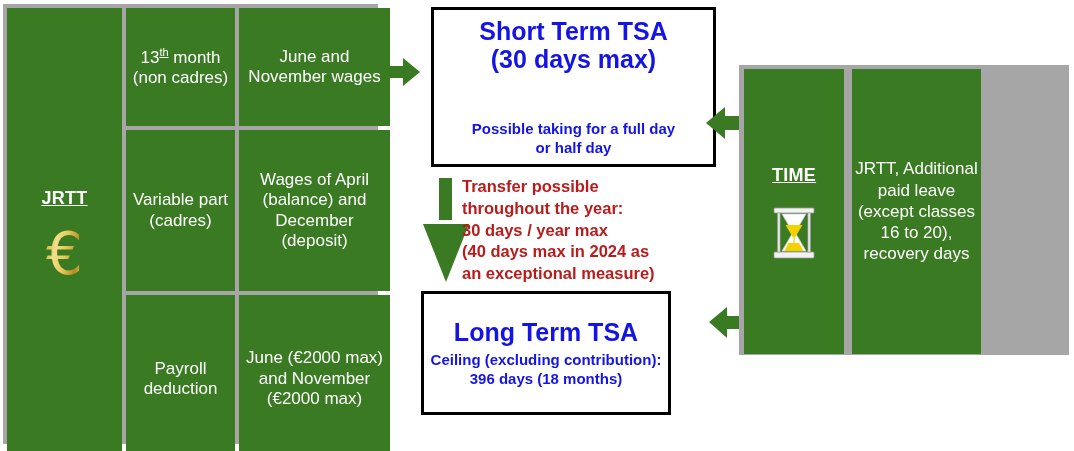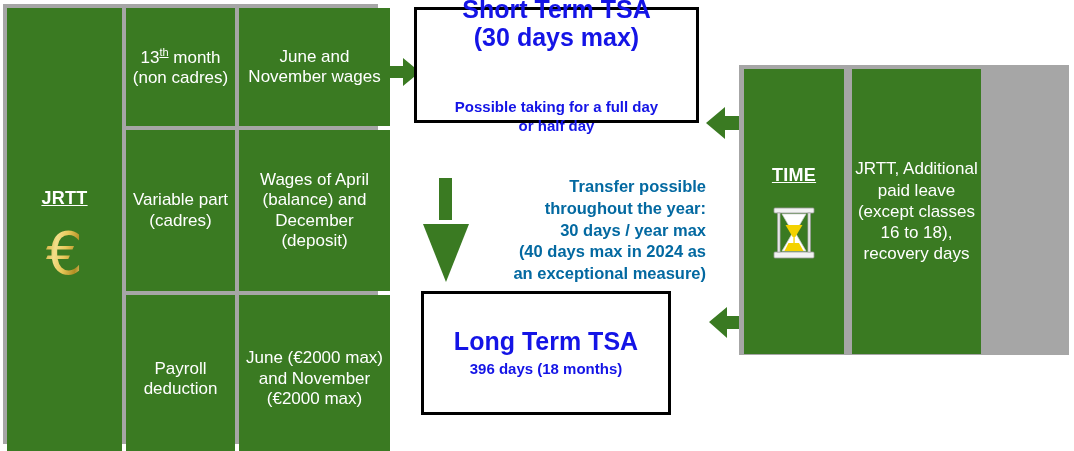--- a/index.html
+++ b/index.html
@@ -124,21 +124,21 @@
     background: #ffffff;
     border: 3px solid #000000;
     box-sizing: border-box;
     display: flex;
     flex-direction: column;
     align-items: center;
     justify-content: center;
     text-align: center;
     color: #1414e6;
   }
-  #short-term-box { left: 414px; top: 7px; width: 285px; height: 116px; gap: 40px; }
+  #short-term-box { left: 431px; top: 7px; width: 285px; height: 160px; gap: 40px; }
   #long-term-box  { left: 421px; top: 291px; width: 250px; height: 124px; }
 
   .tsa-title {
     font-size: 25px;
     font-weight: bold;
     line-height: 1.12;
     color: #1414e6;
   }
   .tsa-sub {
     font-size: 15px;
@@ -148,22 +148,22 @@
     color: #1414e6;
   }
   #long-term-box .tsa-sub { margin-top: 5px; }
 
   
   #transfer-note {
     position: absolute;
     left: 462px;
     top: 176px;
     width: 244px;
-    text-align: right;
-    color: #0369a1;
+    text-align: left;
+    color: #b91c1c;
     font-size: 16.5px;
     font-weight: bold;
     line-height: 1.32;
   }
 
   
   .arrow { position: absolute; }
   #arrow-money-to-short { left: 381px; top: 57px; width: 40px; height: 30px; }
   #arrow-time-to-short  { left: 705px; top: 106px; width: 42px; height: 34px; }
   #arrow-time-to-long   { left: 708px; top: 306px; width: 40px; height: 33px; }
@@ -222,20 +222,21 @@
   <div>Transfer possible</div>
   <div>throughout the year:</div>
   <div>30 days / year max</div>
   <div>(40 days max in 2024 as</div>
   <div>an exceptional measure)</div>
 </div>
 
 <div class="tsa-box" id="long-term-box">
   <div class="tsa-title">Long Term TSA</div>
   <div class="tsa-sub">
+    <div>Ceiling (excluding contribution):</div>
     <div>396 days (18 months)</div>
   </div>
 </div>
 
 <div class="arrow" id="arrow-time-to-short">
   <svg width="42" height="34" viewBox="0 0 42 34" xmlns="http://www.w3.org/2000/svg">
     <polygon points="42,10 20,10 20,1 1,17 20,33 20,24 42,24" fill="#3a7a22"></polygon>
   </svg>
 </div>
 
@@ -265,16 +266,16 @@
 
           <path d="M12.5 18 L29.5 18 L22.3 30 L19.7 30 Z" fill="#f4d200"></path>
 
           <rect x="20.4" y="26" width="1.3" height="12" fill="#f4d200"></rect>
 
           <path d="M11.5 44 L30.5 44 L26 36 L15.5 36 Z" fill="#f4d200"></path>
         </svg>
       </span>
     </div>
 
-    <div class="tcell">JRTT, Additional paid leave (except classes 16 to 18), recovery days</div>
+    <div class="tcell">JRTT, Additional paid leave (except classes 16 to 20), recovery days</div>
 
   </div>
 </div>
 
 </body></html>

